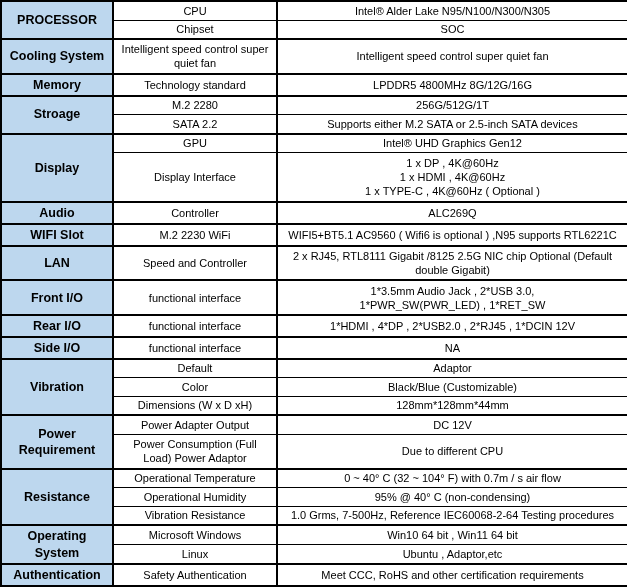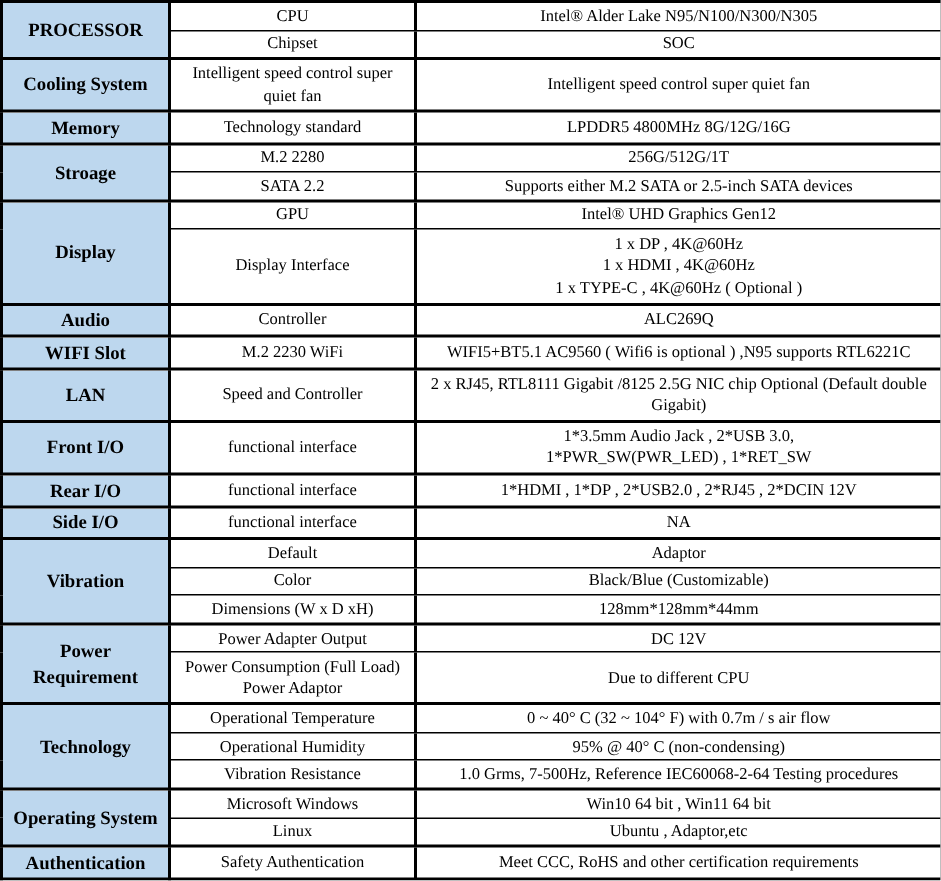--- a/index.html
+++ b/index.html
@@ -6,21 +6,20 @@
     margin: 0;
     padding: 0;
     background: #ffffff;
     font-family: "Liberation Sans", sans-serif;
   }
   .page {
     width: 627px;
     height: 587px;
     box-sizing: border-box;
     background: #ffffff;
-    font-family: Liberation Serif, serif;
   }
   table.spec-table {
     border-collapse: collapse;
     width: 627px;
     height: 587px;
     table-layout: fixed;
     border: 2px solid var(--border-color, #000);
   }
   td {
     border: 1px solid var(--border-color, #000);
@@ -143,21 +142,21 @@
           <td class="spec">functional interface</td>
           <td class="value">
             <div>1*3.5mm Audio Jack , 2*USB 3.0,</div>
             <div>1*PWR_SW(PWR_LED) , 1*RET_SW</div>
           </td>
         </tr>
         <tr class="group-start">
           <td class="cat" rowspan="1">Rear I/O</td>
           <td class="spec">functional interface</td>
           <td class="value">
-            <div>1*HDMI , 1*DP , 2*USB2.0 , 2*RJ45 , 2*DCIN 12V</div>
+            <div>1*HDMI , 4*DP , 2*USB2.0 , 2*RJ45 , 1*DCIN 12V</div>
           </td>
         </tr>
         <tr class="group-start">
           <td class="cat" rowspan="1">Side I/O</td>
           <td class="spec">functional interface</td>
           <td class="value">
             <div>NA</div>
           </td>
         </tr>
         <tr class="group-start">
@@ -186,21 +185,21 @@
             <div>DC 12V</div>
           </td>
         </tr>
         <tr>
           <td class="spec">Power Consumption (Full Load) Power Adaptor</td>
           <td class="value">
             <div>Due to different CPU</div>
           </td>
         </tr>
         <tr class="group-start">
-          <td class="cat" rowspan="3">Technology</td>
+          <td class="cat" rowspan="3">Resistance</td>
           <td class="spec">Operational Temperature</td>
           <td class="value">
             <div>0 ~ 40° C (32 ~ 104° F) with 0.7m / s air flow</div>
           </td>
         </tr>
         <tr>
           <td class="spec">Operational Humidity</td>
           <td class="value">
             <div>95% @ 40° C (non-condensing)</div>
           </td>

